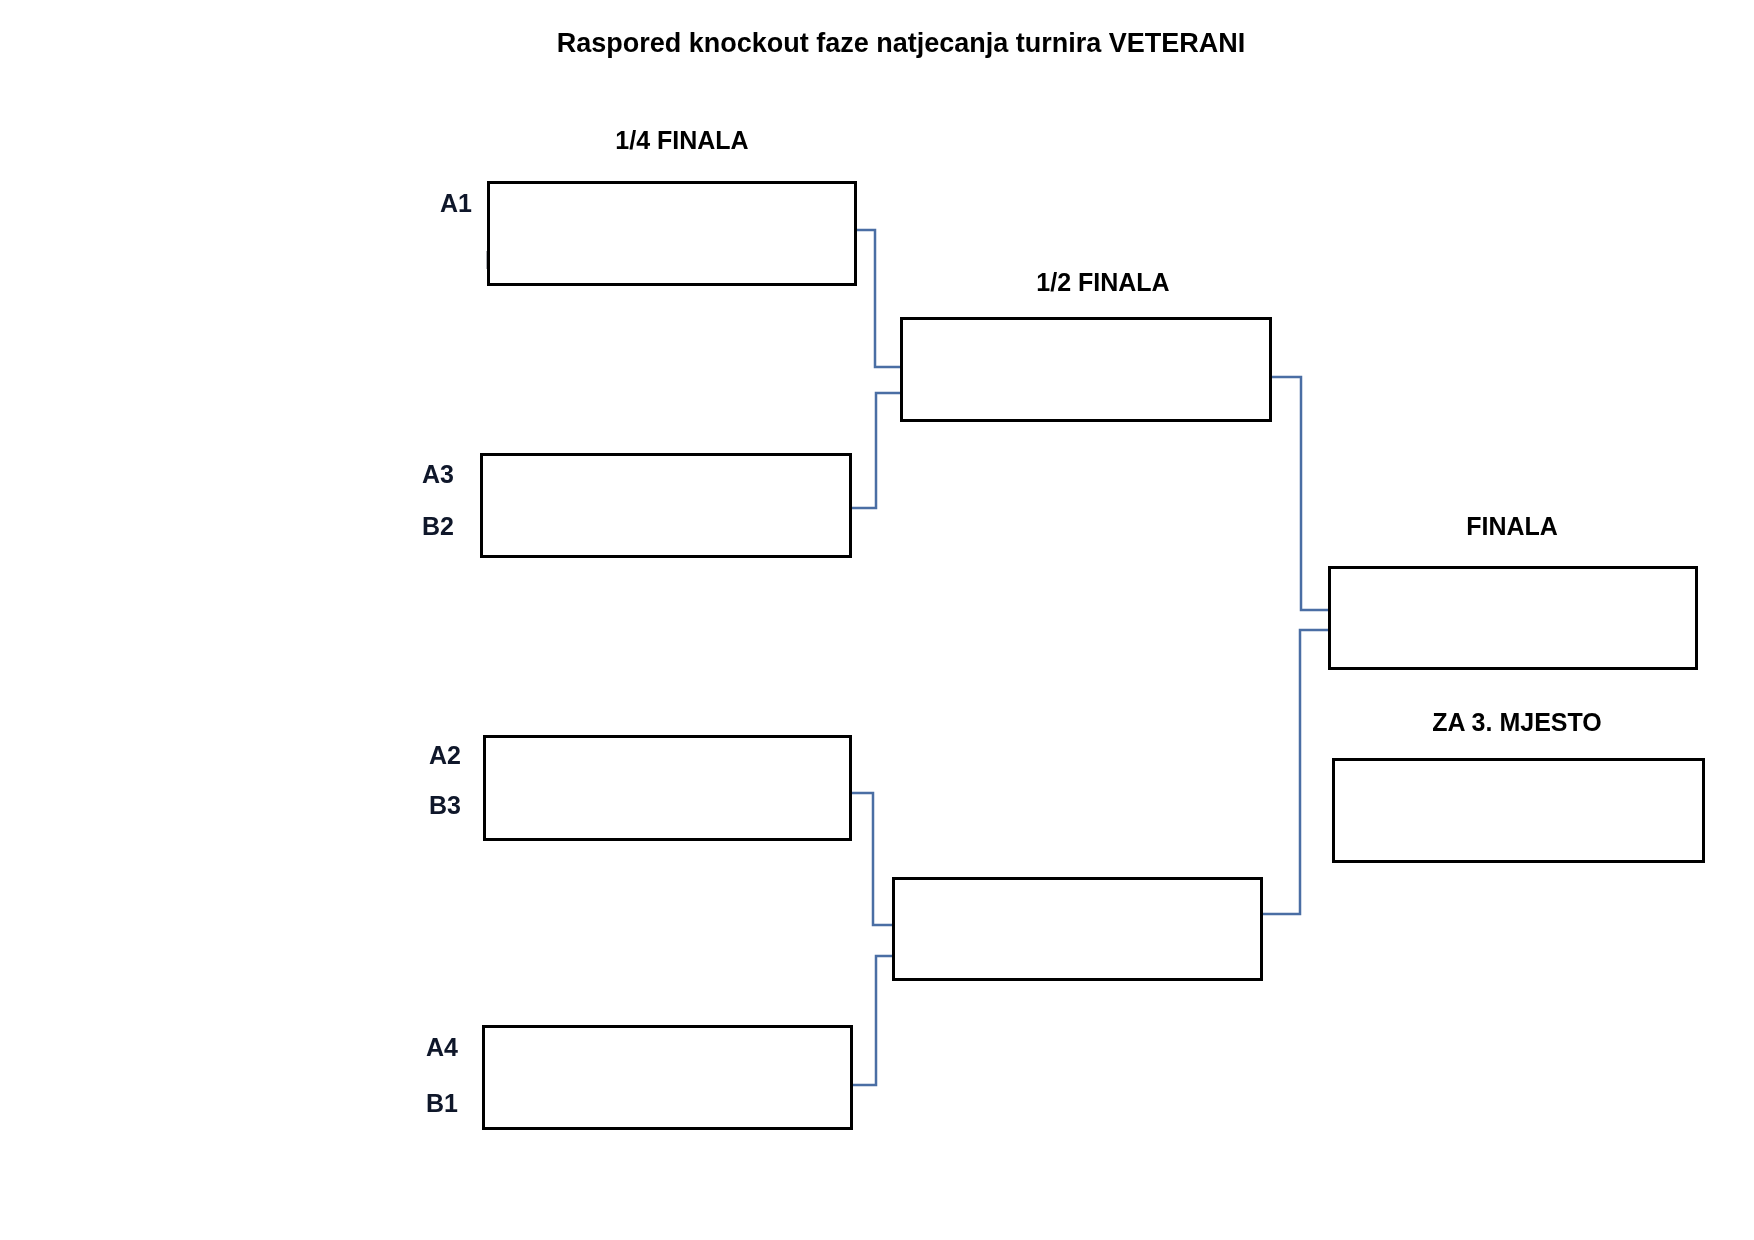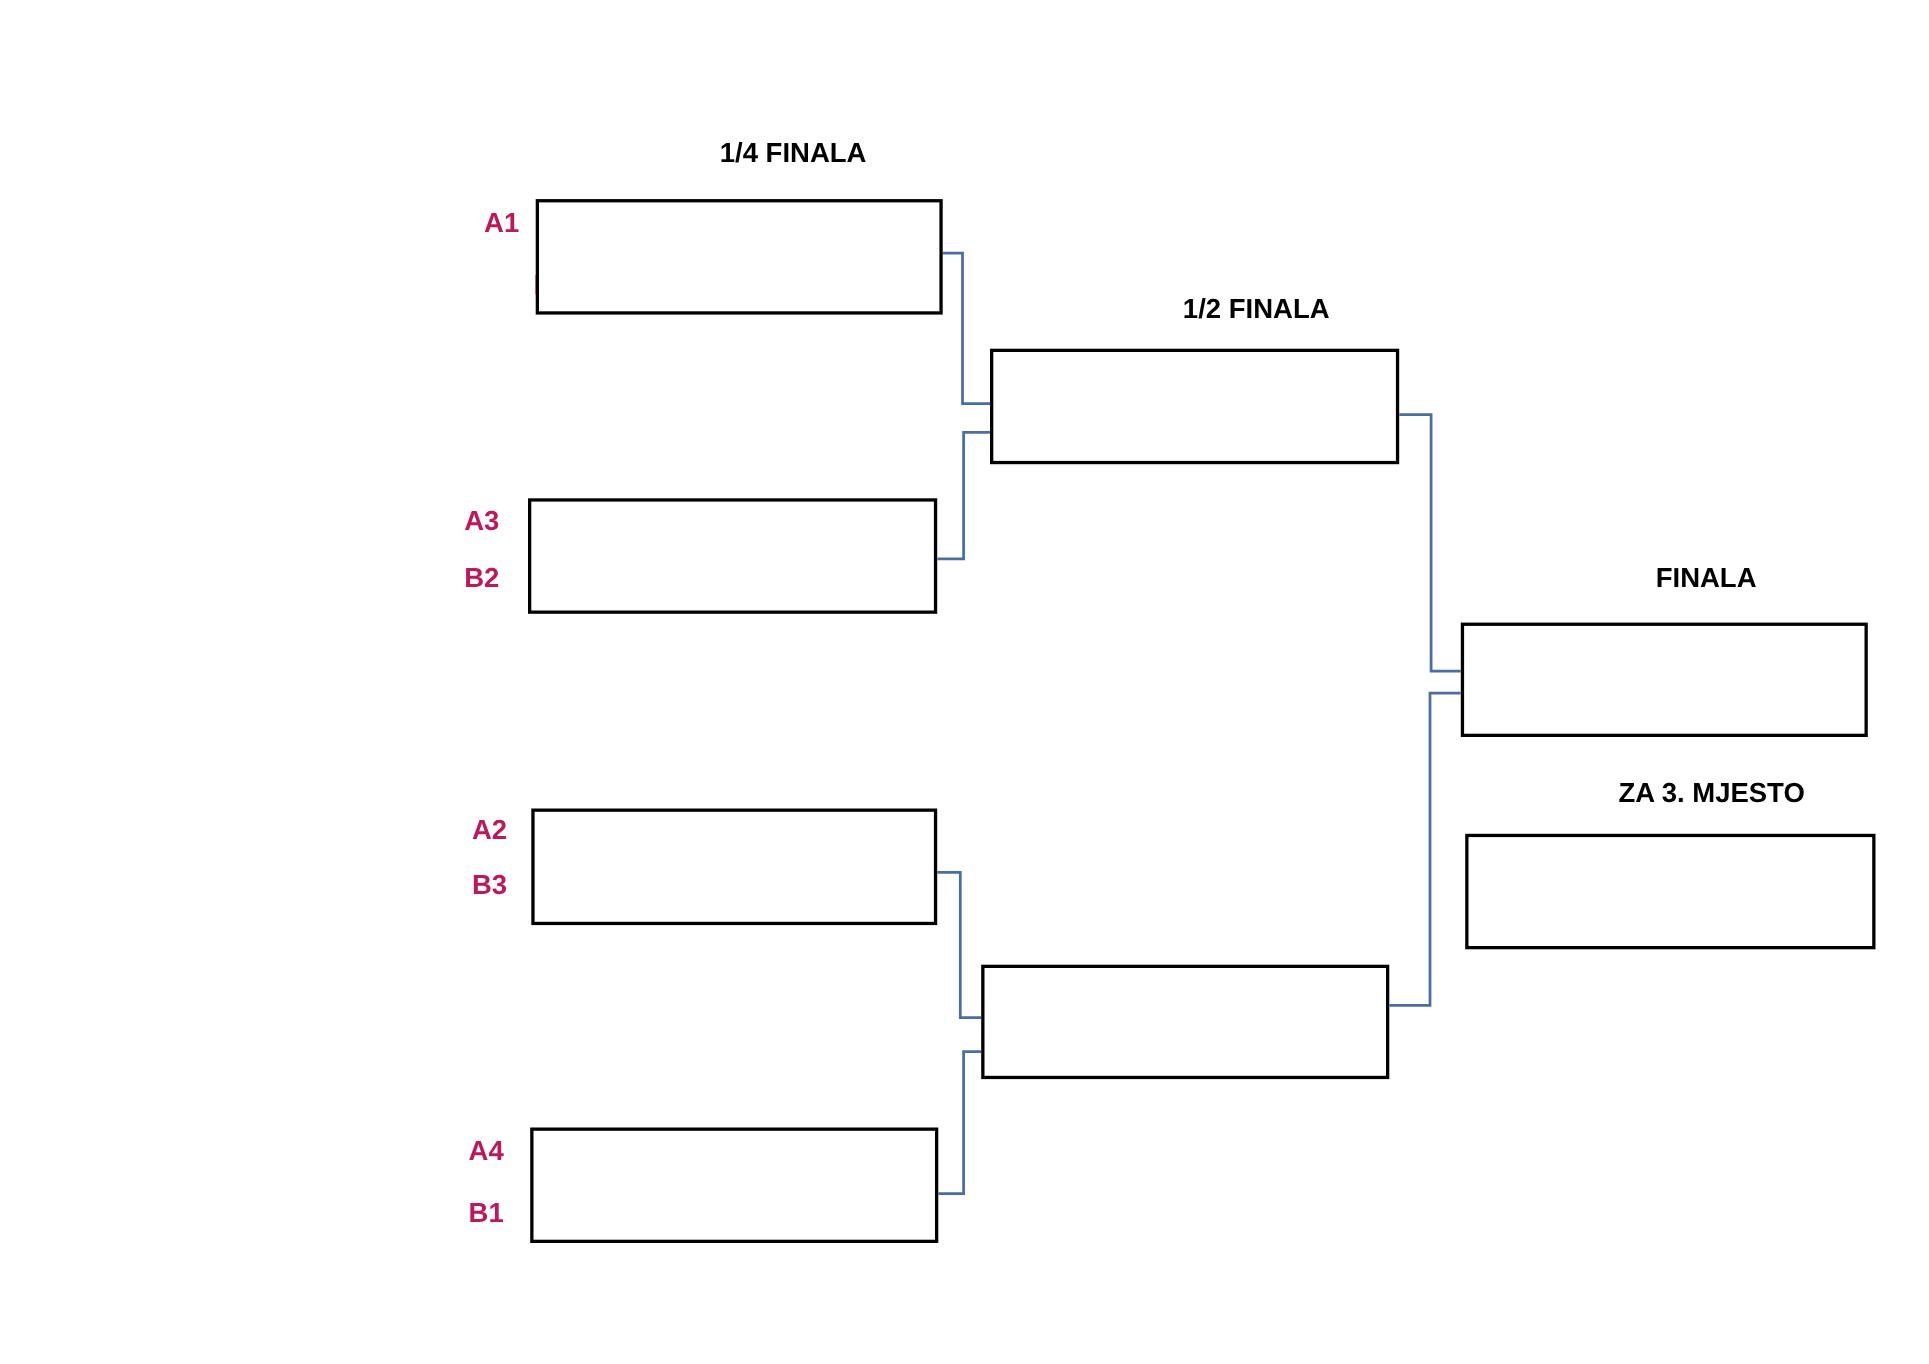--- a/index.html
+++ b/index.html
@@ -23,28 +23,27 @@
     color: #000000;
     white-space: nowrap;
   }
   .round-header {
     position: absolute;
     transform: translate(-50%, -50%);
     font-size: 25px;
     font-weight: bold;
     color: #000000;
     white-space: nowrap;
-    margin-left: 39px;
   }
   .seed-label {
     position: absolute;
     transform: translate(-50%, -50%);
     font-size: 25px;
     font-weight: bold;
-    color: #be185d;
+    color: #0f172a;
     white-space: nowrap;
   }
   .match-box {
     position: absolute;
     box-sizing: border-box;
     border: 3px solid #000000;
     background: #ffffff;
   }
   #connector-layer {
     position: absolute;
@@ -62,20 +61,21 @@
   .sf1 { left: 900px;  top: 317px;  width: 372px; height: 105px; }
   .sf2 { left: 892px;  top: 877px;  width: 371px; height: 104px; }
   .fin { left: 1328px; top: 566px;  width: 370px; height: 104px; }
   .p3  { left: 1332px; top: 758px;  width: 373px; height: 105px; }
 </style>
 </head>
 <body>
 
 <div id="canvas">
 
+  <div class="title" style="left:901px; top:43px;">Raspored knockout faze natjecanja turnira VETERANI</div>
 
   <div class="round-header" style="left:682px; top:140px;">1/4 FINALA</div>
   <div class="round-header" style="left:1103px; top:282px;">1/2 FINALA</div>
   <div class="round-header" style="left:1512px; top:526px;">FINALA</div>
   <div class="round-header" style="left:1517px; top:722px;">ZA 3. MJESTO</div>
 
   <div class="seed-label" style="left:456px; top:203px;">A1</div>
   <div class="seed-label" style="left:456px; top:260px;margin-left:45px;">B4</div>
   <div class="seed-label" style="left:438px; top:474px;">A3</div>
   <div class="seed-label" style="left:438px; top:526px;">B2</div>

